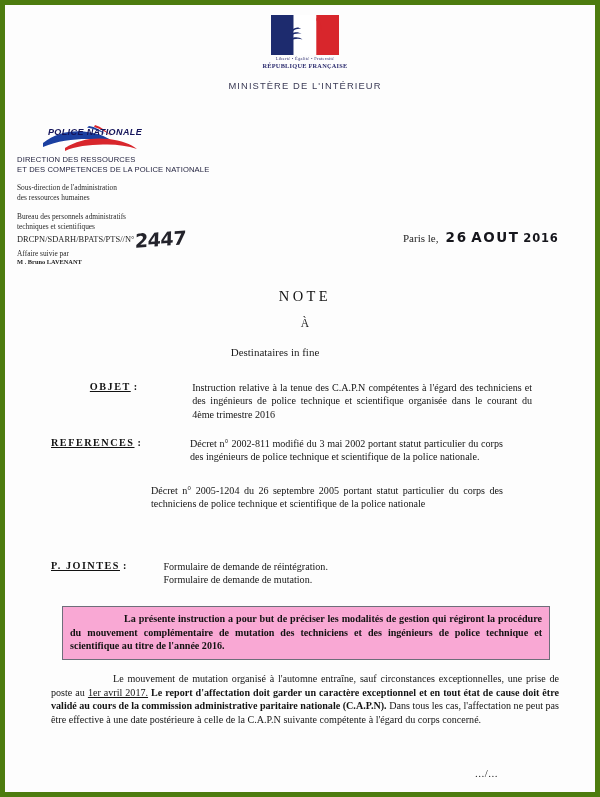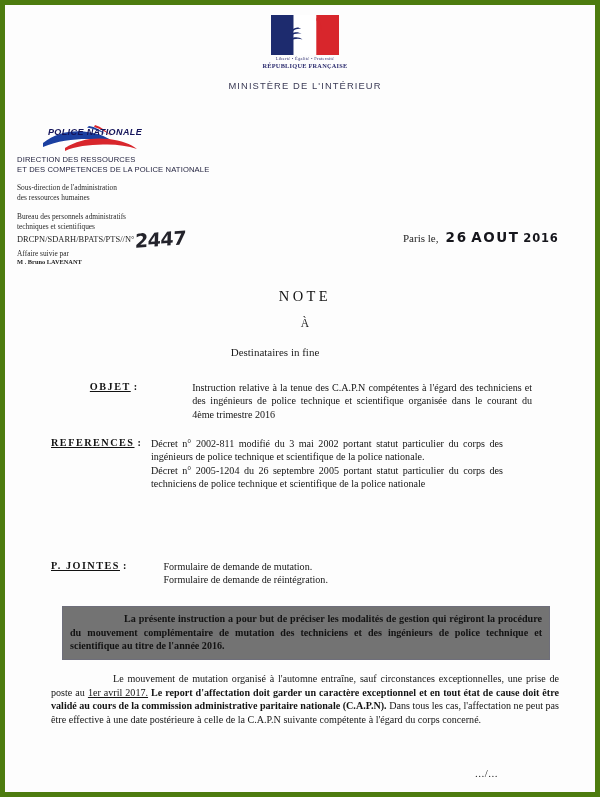--- a/index.html
+++ b/index.html
@@ -247,21 +247,21 @@
     color: #141414;
     text-align: justify;
   }
   .field-value.bold { font-weight: normal; }
 
   #objet-row { left: 46px; top: 376px; width: 520px; justify-content: center; }
   #objet-row .field-value { width: 340px; margin-left: 55px; }
 
   #references-row { left: 46px; top: 432px; width: 520px; }
   #references-row .field-value { width: 352px; margin-left: 10px; }
-  .ref-para-2 { }
+  .ref-para-2 { margin-top: 20px; }
 
   #pjointes-row { left: 46px; top: 555px; width: 520px; }
   #pjointes-row .field-value {
     width: 330px;
     margin-left: 37px;
     text-align: left;
   }
 
   
   .boxed {
@@ -271,21 +271,21 @@
     width: 488px;
     border: 1px solid #6e6e7a;
     padding: 5px 7px 6px 7px;
     box-sizing: border-box;
     font-family: "Liberation Serif", serif;
     font-size: 10.1px;
     line-height: 13.6px;
     font-weight: bold;
     color: #121212;
     text-align: justify;
-    background: #737373;
+    background: #f9a8d4;
   }
   .boxed .indent { display: inline-block; width: 54px; }
 
   
   .body-para {
     position: absolute;
     left: 46px;
     top: 667px;
     width: 508px;
     font-family: "Liberation Serif", serif;
@@ -379,31 +379,31 @@
   <div class="field-row" id="objet-row">
     <span class="field-label">OBJET</span>
     <span class="field-colon">:</span>
     <span class="field-value bold">Instruction relative à la tenue des C.A.P.N compétentes à l'égard des techniciens et des ingénieurs de police technique et scientifique organisée dans le courant du 4ème trimestre 2016</span>
   </div>
 
   <div class="field-row" id="references-row">
     <span class="field-label">REFERENCES</span>
     <span class="field-colon">:</span>
     <span class="field-value">
-      <span style="display:block;">Décret n° 2002-811 modifié du 3 mai 2002 portant statut particulier du corps des ingénieurs de police technique et scientifique de la police nationale.</span>
+      <span style="display:block;margin-left:39px;">Décret n° 2002-811 modifié du 3 mai 2002 portant statut particulier du corps des ingénieurs de police technique et scientifique de la police nationale.</span>
       <span class="ref-para-2" style="display:block;">Décret n° 2005-1204 du 26 septembre 2005 portant statut particulier du corps des techniciens de police technique et scientifique de la police nationale</span>
     </span>
   </div>
 
   <div class="field-row" id="pjointes-row">
     <span class="field-label">P. JOINTES</span>
     <span class="field-colon">:</span>
     <span class="field-value">
+      <span style="display:block;">Formulaire de demande de réintégration.</span>
       <span style="display:block;">Formulaire de demande de mutation.</span>
-      <span style="display:block;">Formulaire de demande de réintégration.</span>
     </span>
   </div>
 
   <div class="boxed">
     <span class="indent"></span><span>La présente instruction a pour but de préciser les modalités de gestion qui régiront la procédure du mouvement complémentaire de mutation des techniciens et des ingénieurs de police technique et scientifique au titre de l'année 2016.</span>
   </div>
 
   <div class="body-para">
     <span class="indent"></span><span>Le mouvement de mutation organisé à l'automne entraîne, sauf circonstances exceptionnelles, une prise de poste au </span><u>1er avril 2017.</u><b> Le report d'affectation doit garder un caractère exceptionnel et en tout état de cause doit être validé au cours de la commission administrative paritaire nationale (C.A.P.N).</b><span> Dans tous les cas, l'affectation ne peut pas être effective à une date postérieure à celle de la C.A.P.N suivante compétente à l'égard du corps concerné.</span>
   </div>

